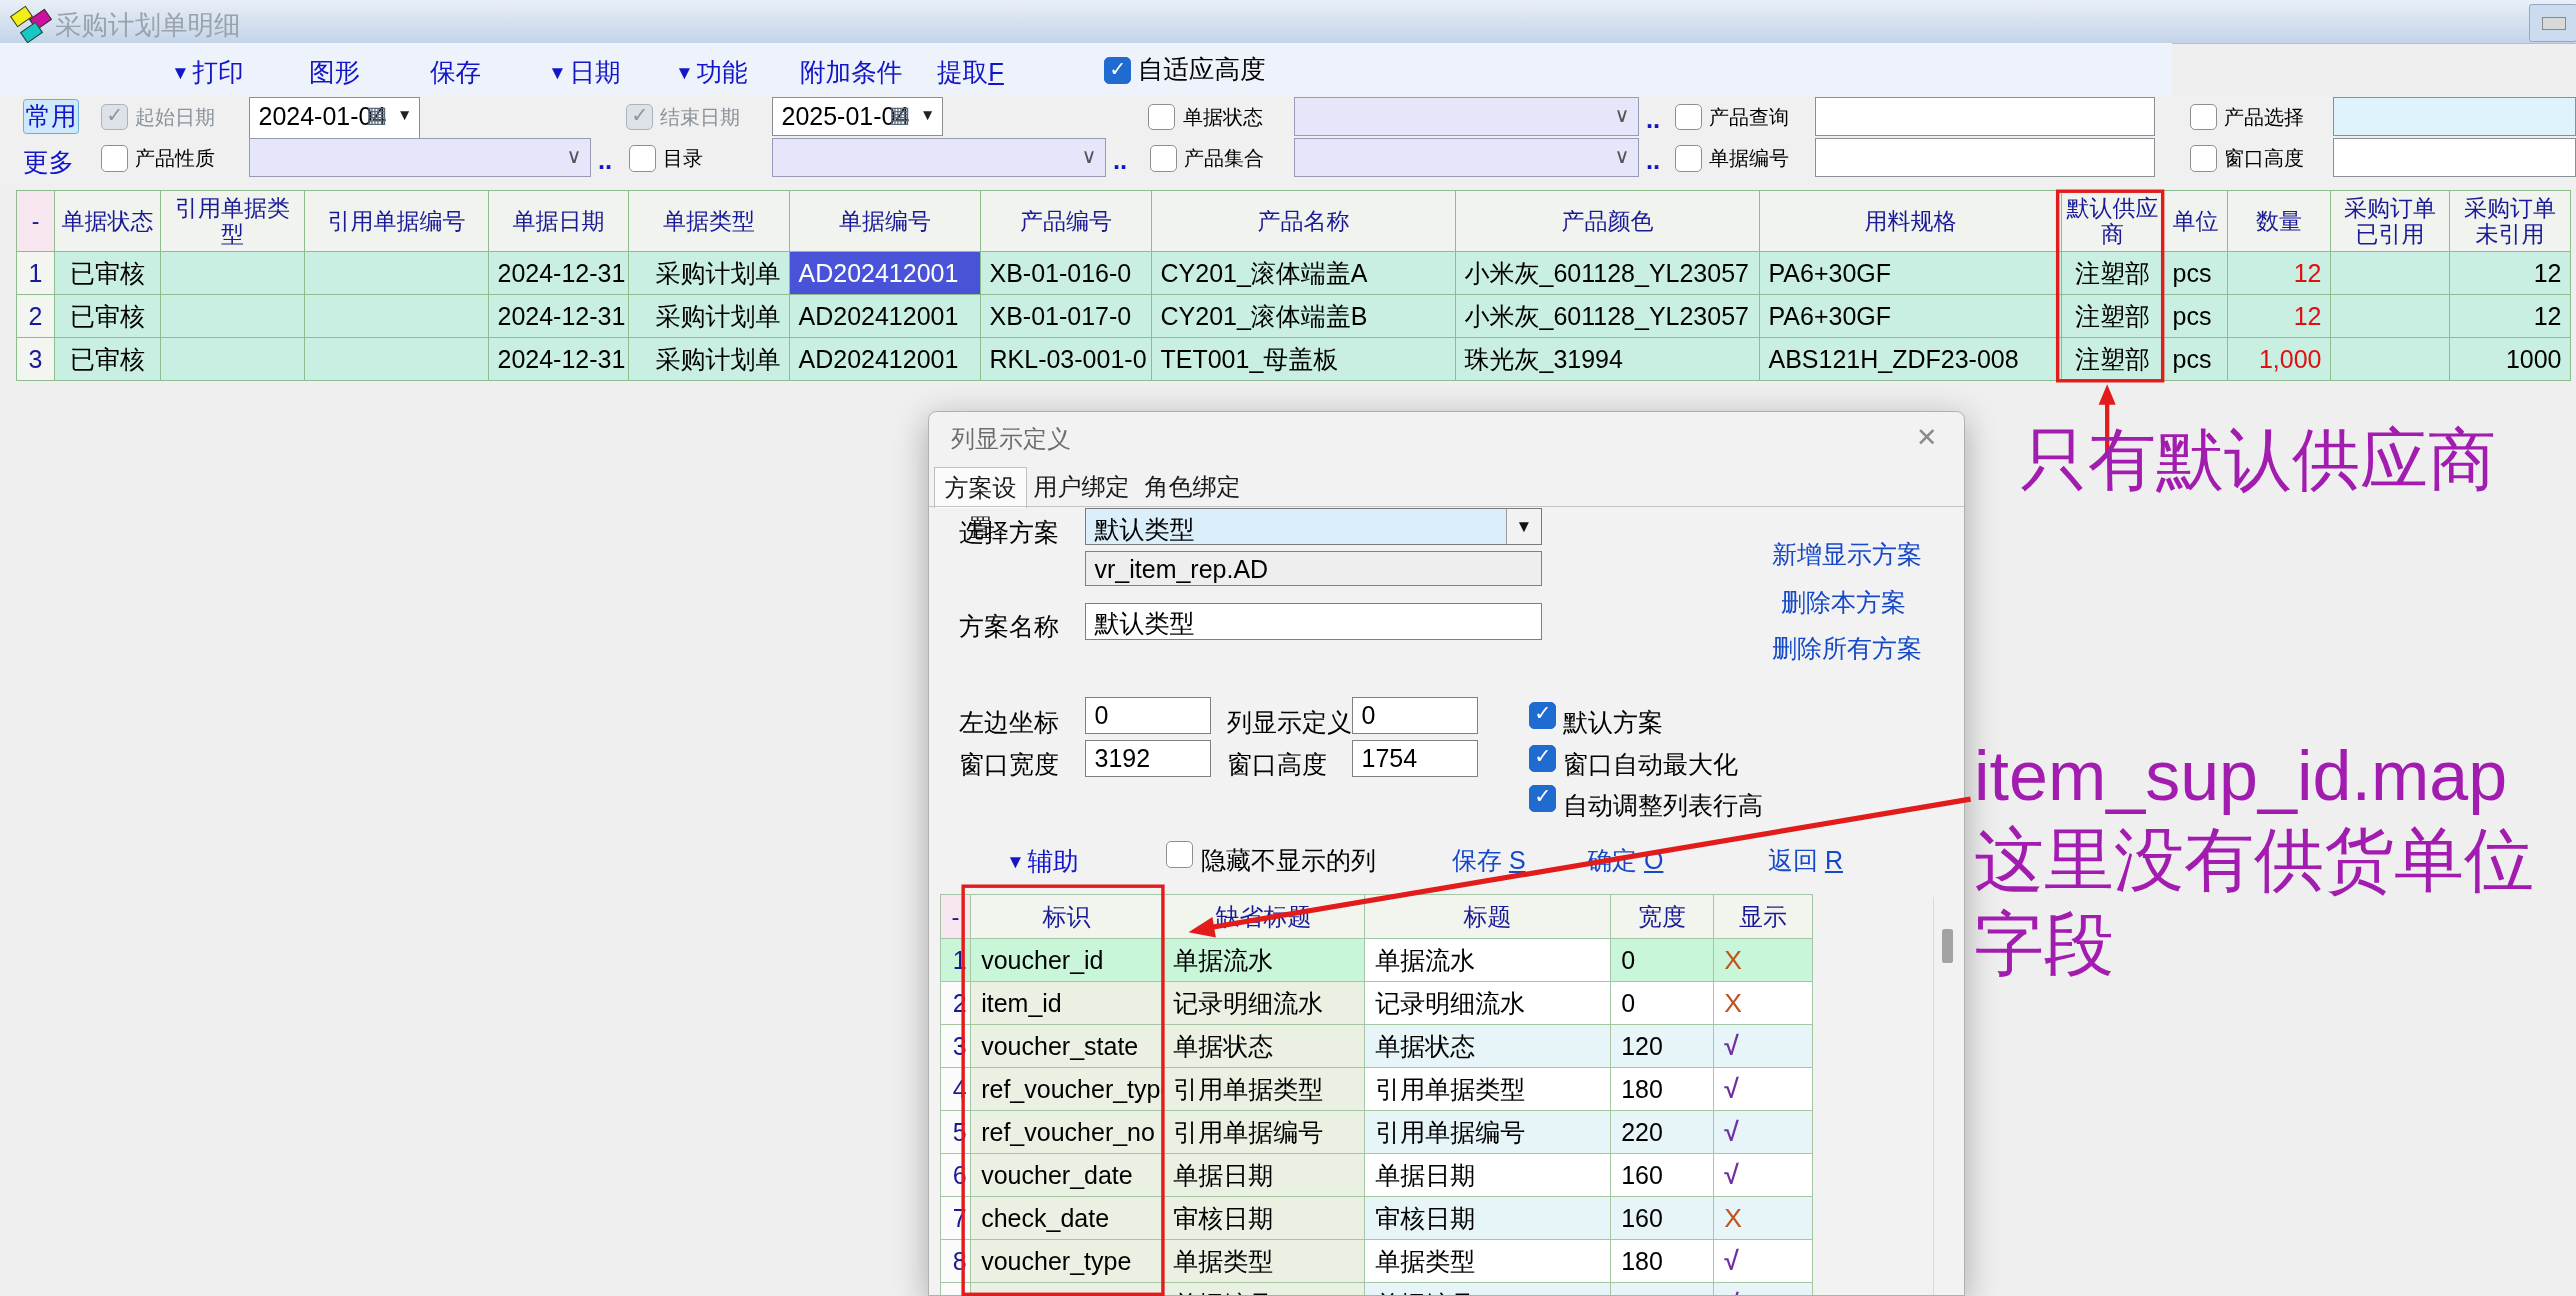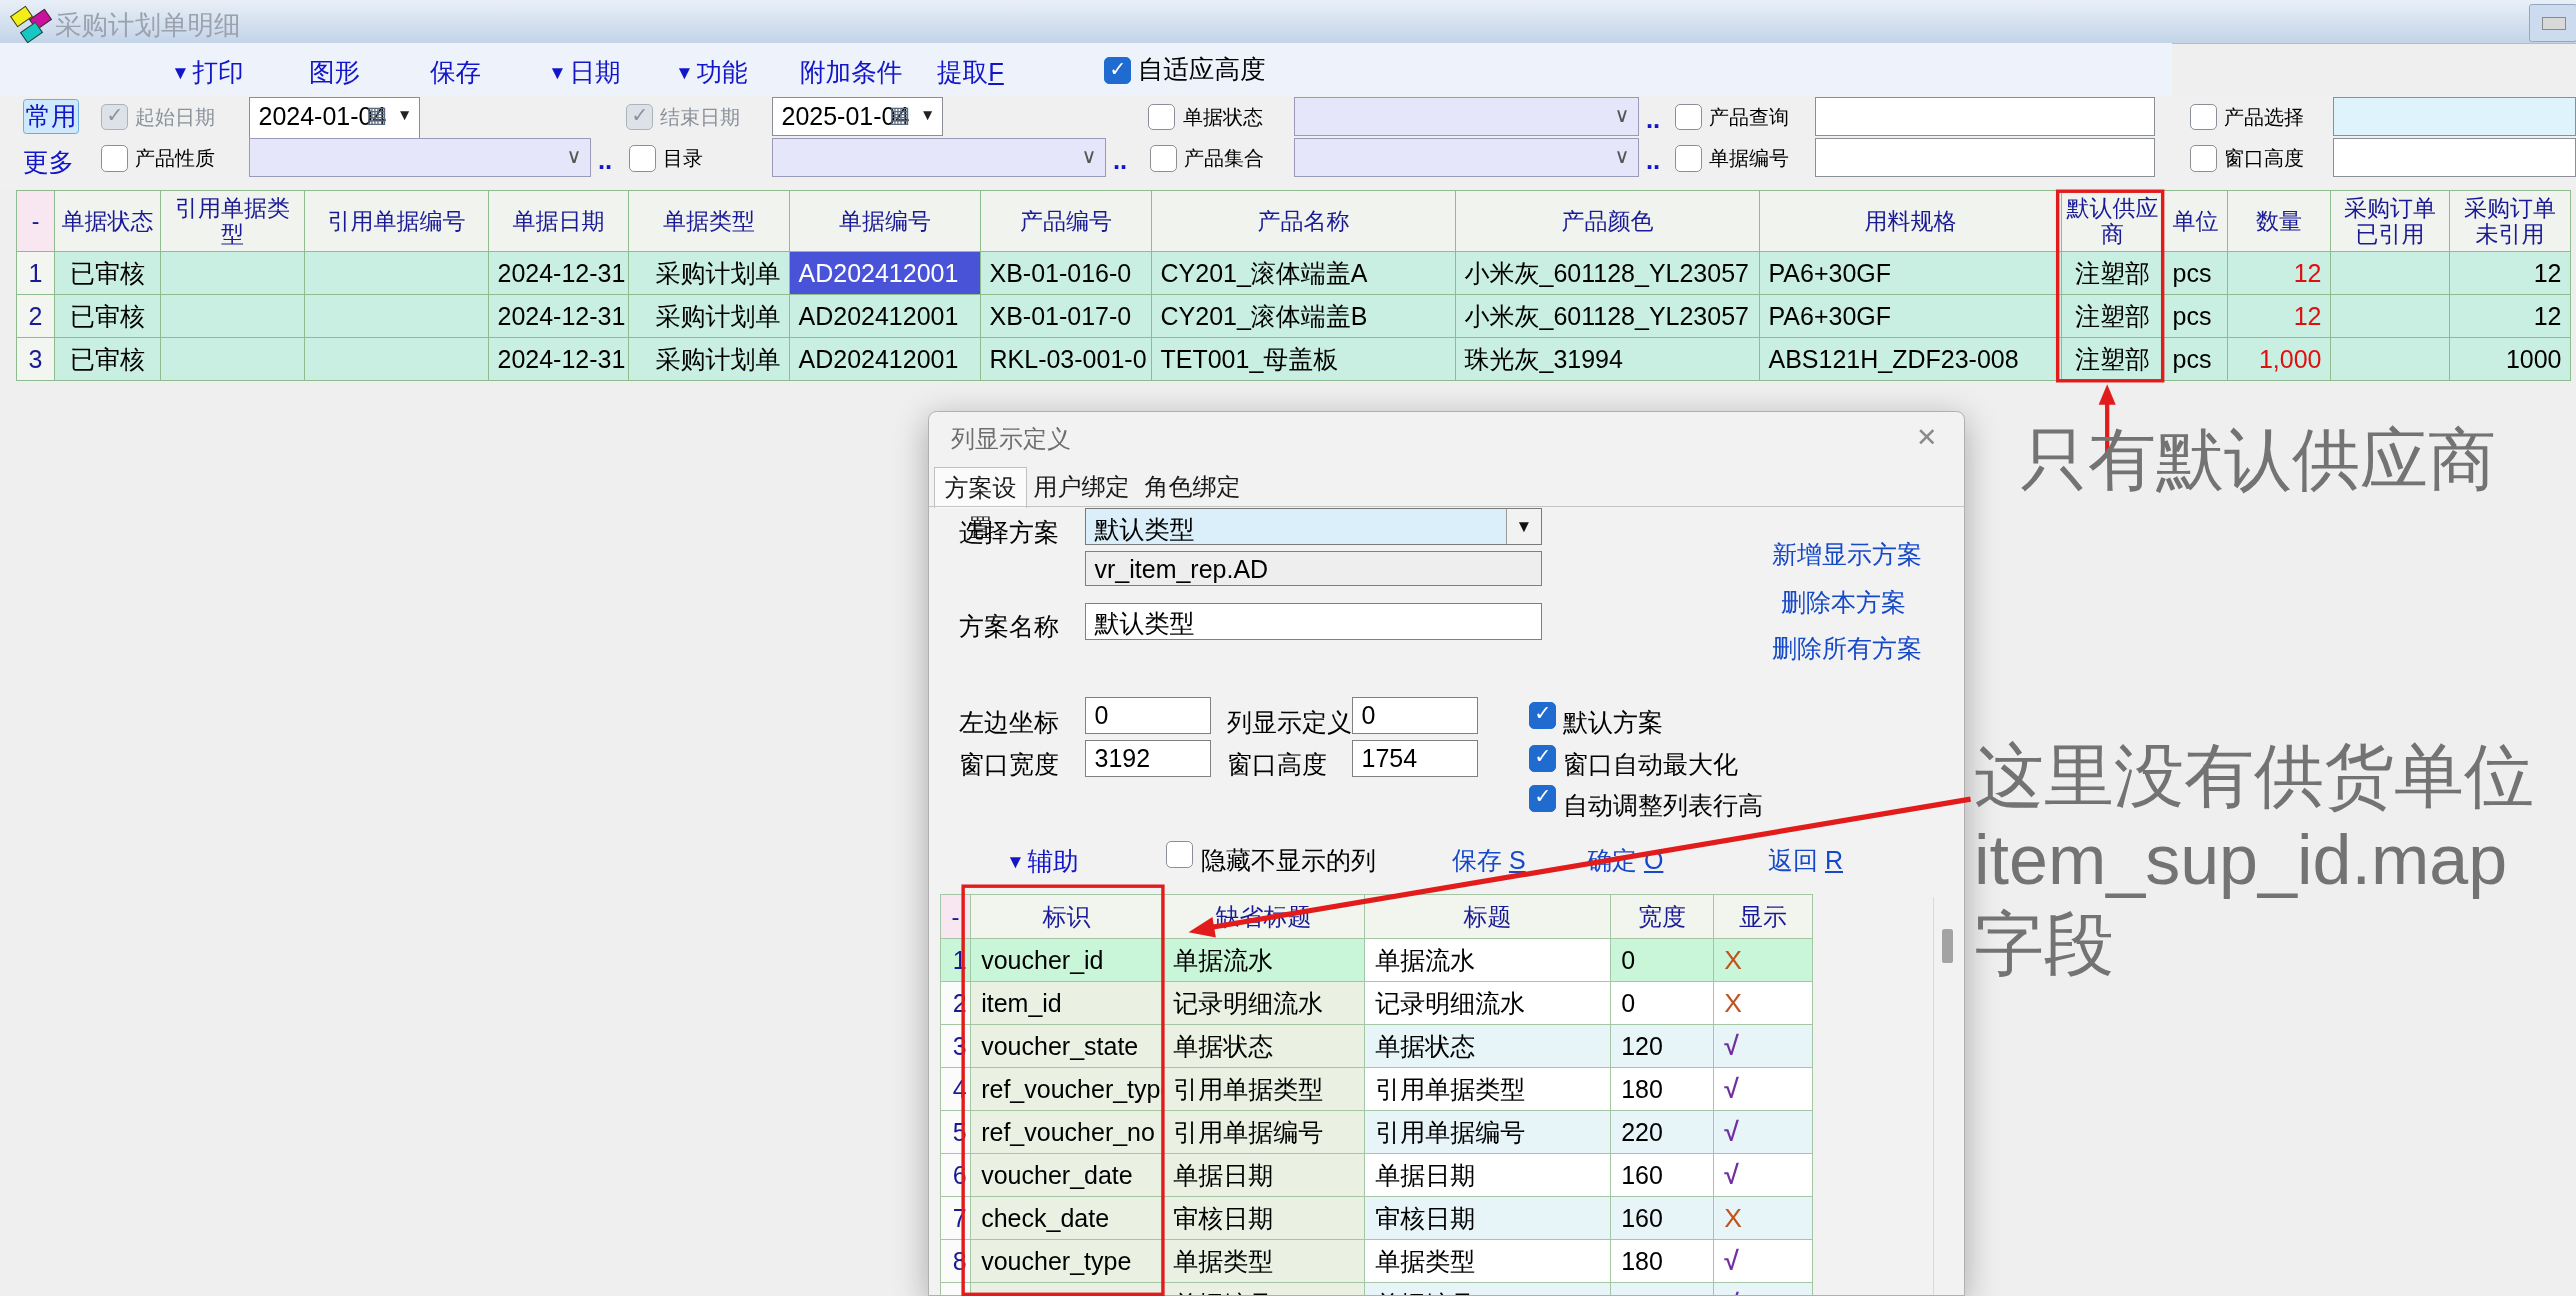--- a/index.html
+++ b/index.html
@@ -90,21 +90,21 @@
   .dlg-table td.c-id,.dlg-table td.c-def{background:#eaf0e2;}
   .dlg-table tr.cyn td.c-title,.dlg-table tr.cyn td.c-width,.dlg-table tr.cyn td.c-show{background:#e7f5f8;}
   .dlg-table tr.current td{background:#c9f5d8;}
   .dlg-table tr.current td.c-title{background:#ffffff;}
   .mark-x{color:#c0531e;font-size:26.5px;}
   .mark-check{color:#7030a0;font-size:26.5px;font-weight:bold;}
   .v-sep{position:absolute;left:1004px;top:485px;width:0.9px;height:401px;background:#d9d9d9;}
   .scroll-thumb{position:absolute;left:1013px;top:517px;width:11px;height:34px;background:#a3a3a3;border-radius:2.6px;}
   
   .annot-svg{position:absolute;left:0;top:0;width:2576px;height:1296px;pointer-events:none;z-index:50;}
-  .red-note{position:absolute;color:#737373;pointer-events:none;z-index:51;white-space:nowrap;}
+  .red-note{position:absolute;color:#a21caf;pointer-events:none;z-index:51;white-space:nowrap;}
 </style>
 </head>
 <body>
 
 <div id="root">
 
   <div class="titlebar">
     <span class="app-icon">
         <i class="ai-y"></i>
         <i class="ai-m"></i>
@@ -427,18 +427,18 @@
   <svg class="annot-svg" viewBox="0 0 3017 1518" width="2576" height="1296">
     <rect x="2410" y="224" width="123" height="222" fill="none" stroke="#e21b1b" stroke-width="4"></rect>
     <line x1="2468" y1="532" x2="2468" y2="466" stroke="#e21b1b" stroke-width="5"></line>
     <polygon points="2468,450 2458,474 2478,474" fill="#e21b1b"></polygon>
     <rect x="1128" y="1038" width="234" height="478" fill="none" stroke="#e21b1b" stroke-width="4"></rect>
     <line x1="2308" y1="936" x2="1414" y2="1087" stroke="#e21b1b" stroke-width="6"></line>
     <polygon points="1392,1092 1420,1074 1424,1098" fill="#e21b1b"></polygon>
   </svg>
   <div class="red-note" style="left:2020px;top:423px;font-size:68px;line-height:72px">只有默认供应商</div>
   <div class="red-note" style="left:1974px;top:734px;font-size:70px;line-height:84px">
+    <div>item_sup_id.map</div>
     <div>这里没有供货单位</div>
-    <div>item_sup_id.map</div>
     <div>字段</div>
   </div>
 </div>
 
 
 </body></html>

